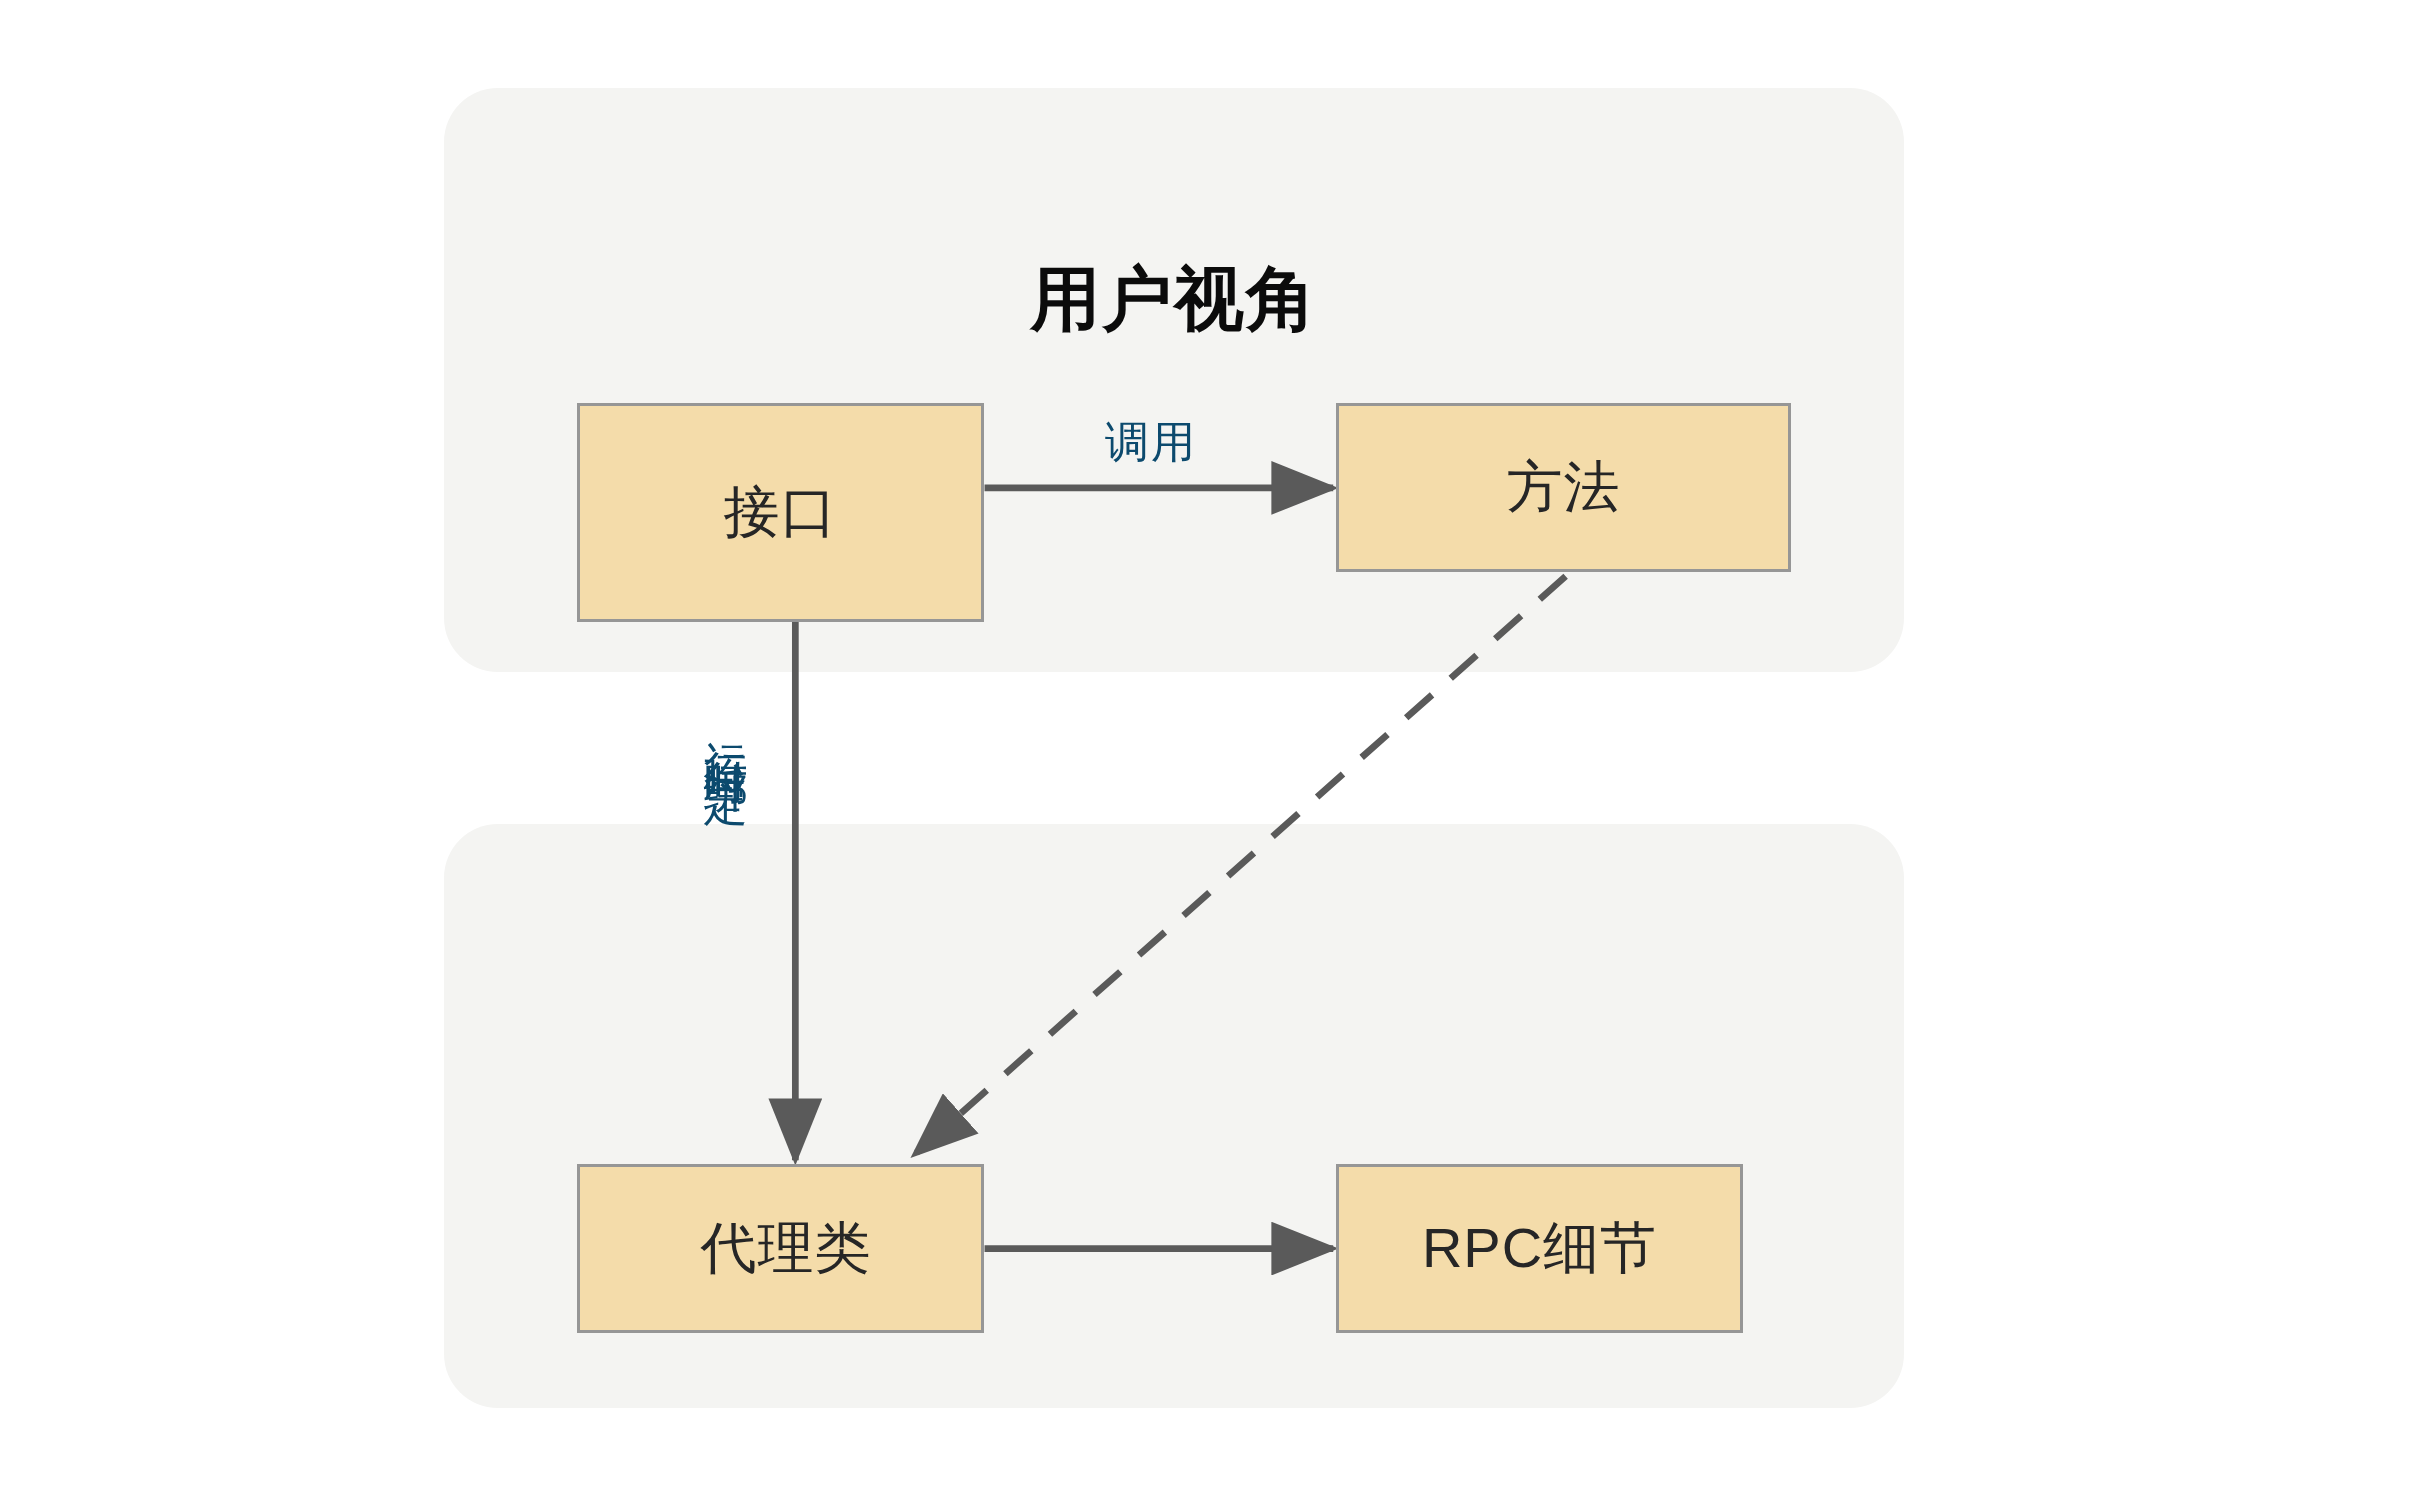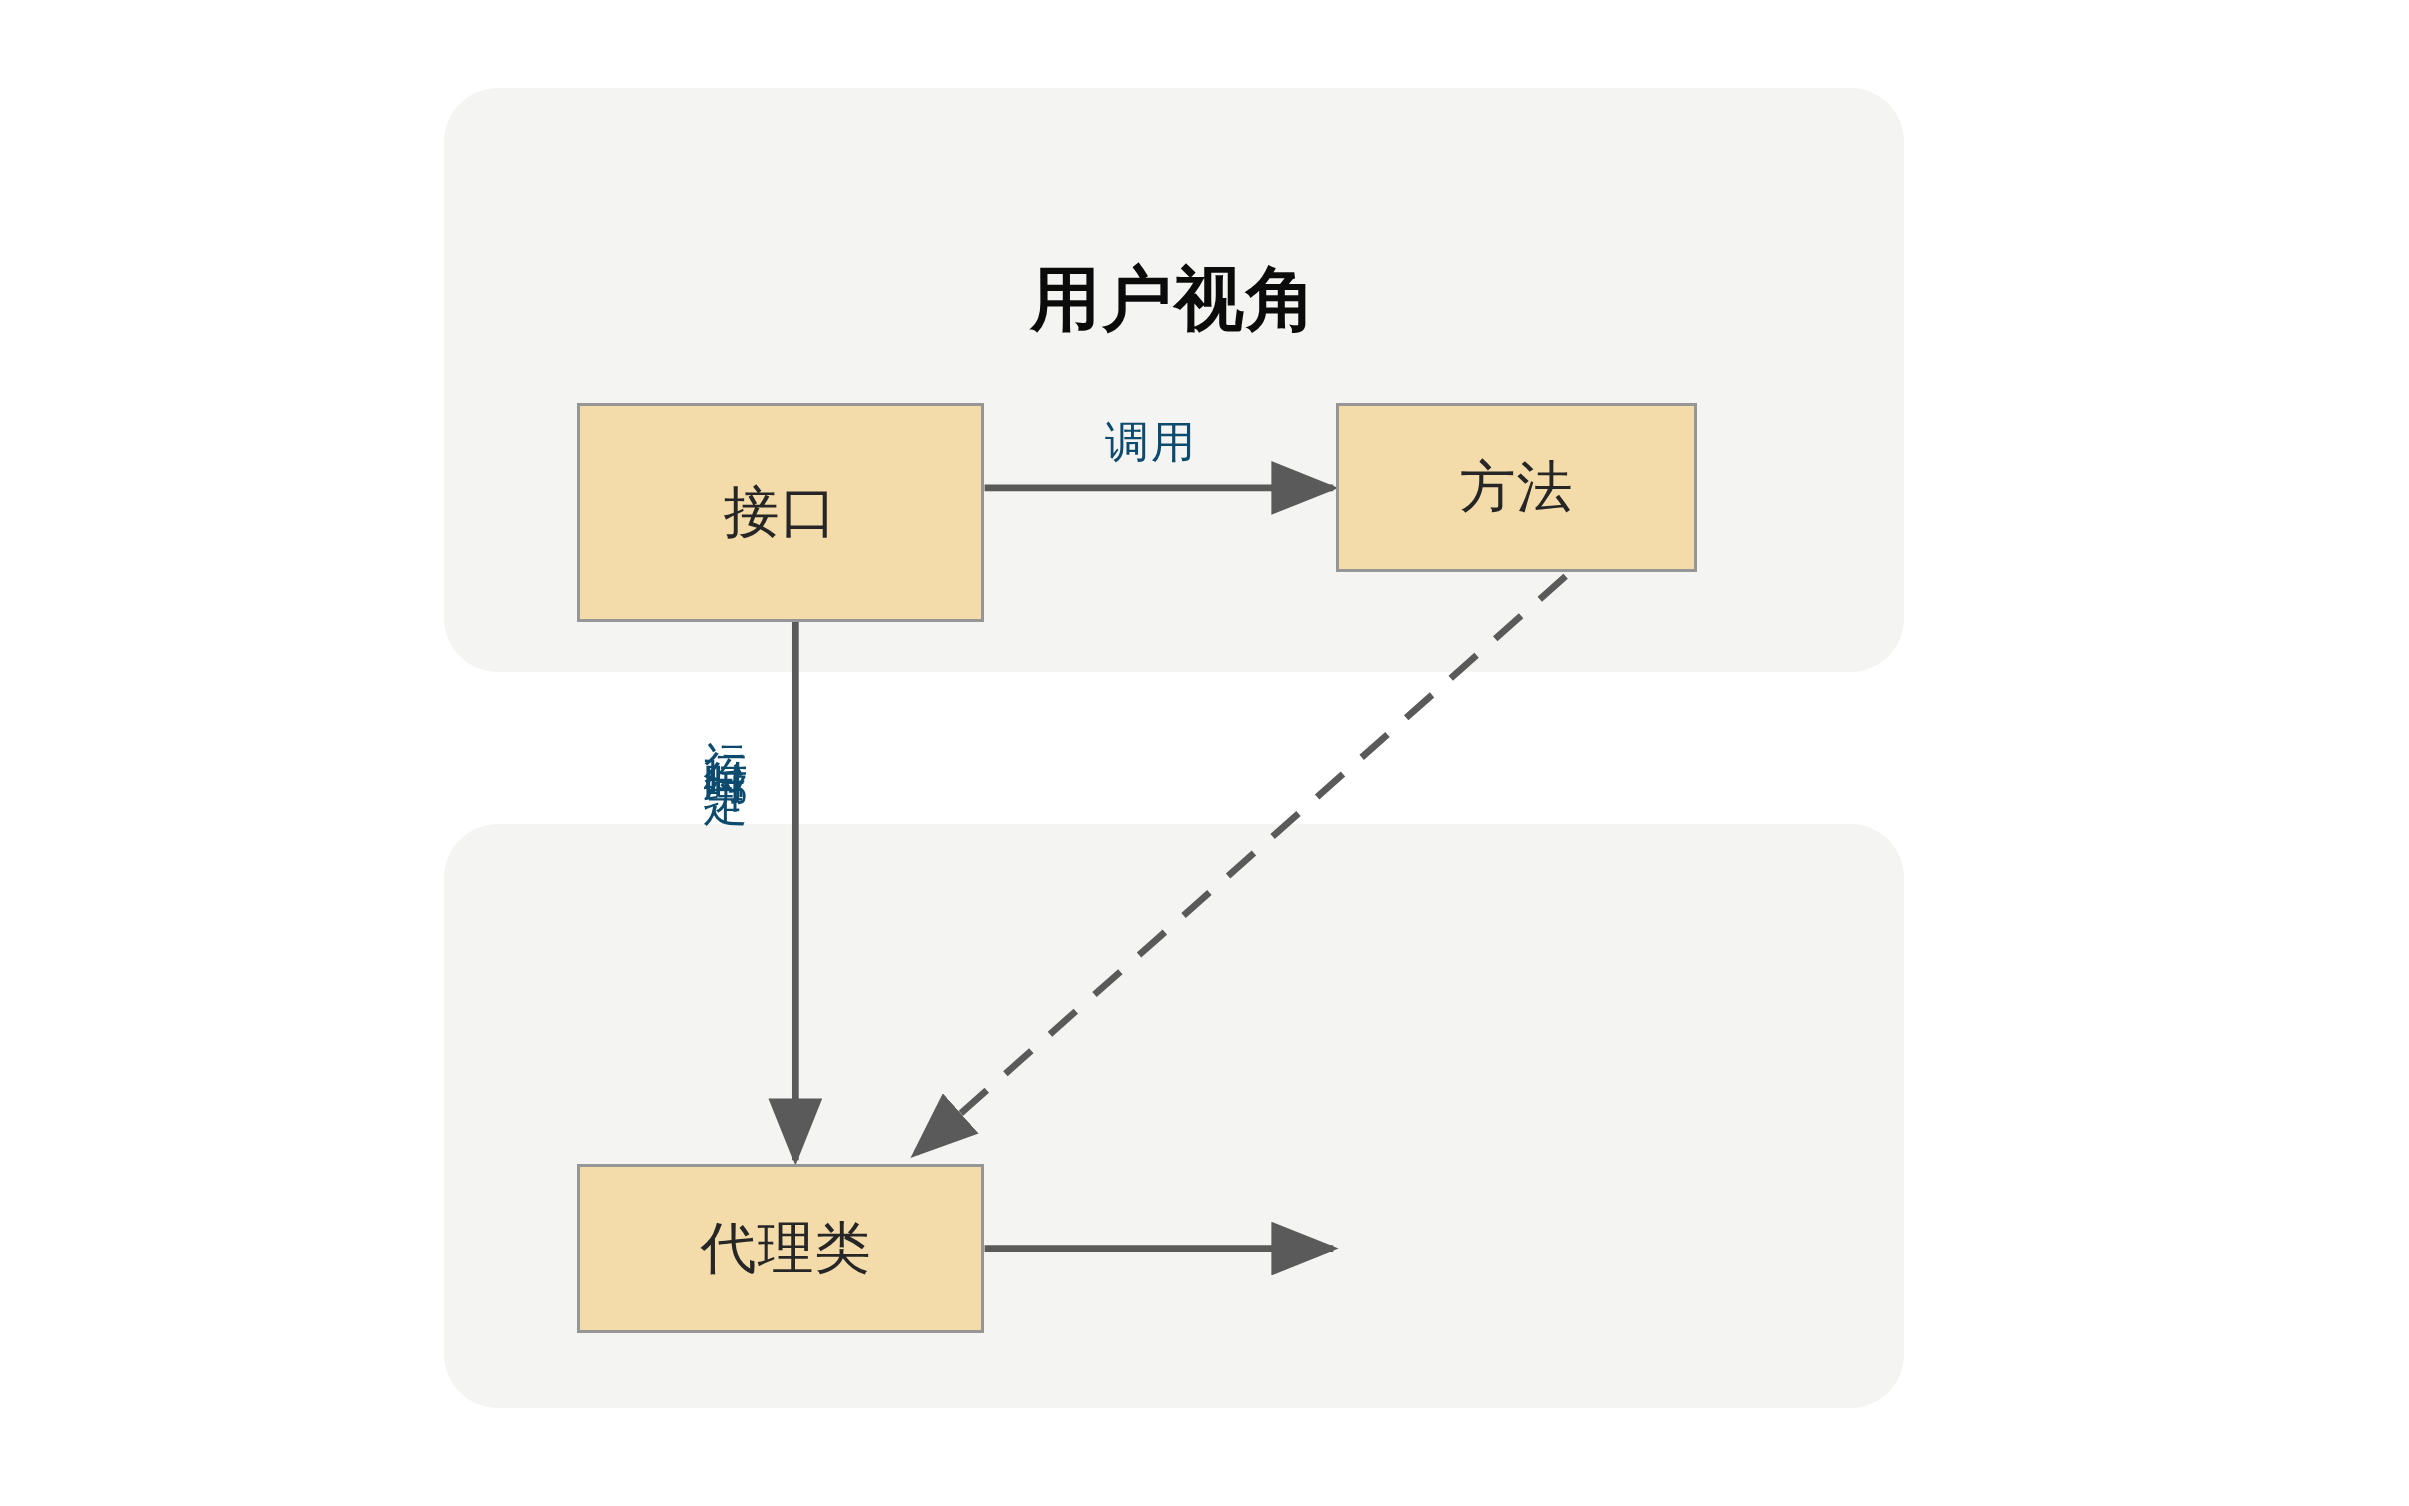--- a/index.html
+++ b/index.html
@@ -61,21 +61,21 @@
     display: flex;
     align-items: center;
     justify-content: center;
     font-size: 56px;
     color: #262626;
     letter-spacing: 1px;
     white-space: nowrap;
     z-index: 4;
   }
   #node-interface  { left: 577px;  top: 403px;  width: 407px; height: 219px; }
-  #node-method     { left: 1336px; top: 403px;  width: 361px; height: 169px; }
+  #node-method     { left: 1336px; top: 403px;  width: 455px; height: 169px; }
   #node-proxy      { left: 577px;  top: 1164px; width: 407px; height: 169px; padding-left: 11px; }
   #node-rpc        { left: 1336px; top: 1164px; width: 407px; height: 169px; }
 
   
   #edges {
     position: absolute;
     left: 0;
     top: 0;
     width: 2409px;
     height: 1506px;
@@ -145,15 +145,16 @@
   <div class="edge-label" id="label-call">调用</div>
 
   <div class="edge-label" id="label-bind">运行时绑定</div>
 
   <div class="node" id="node-interface">接口</div>
 
   <div class="node" id="node-method">方法</div>
 
   <div class="node" id="node-proxy">代理类</div>
 
+  <div class="node" id="node-rpc">RPC细节</div>
 
 </div>
 
 
 </body></html>

